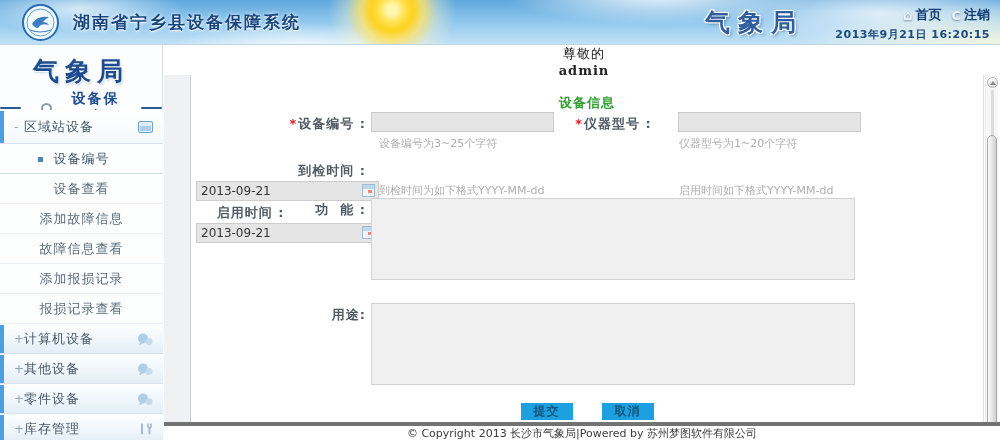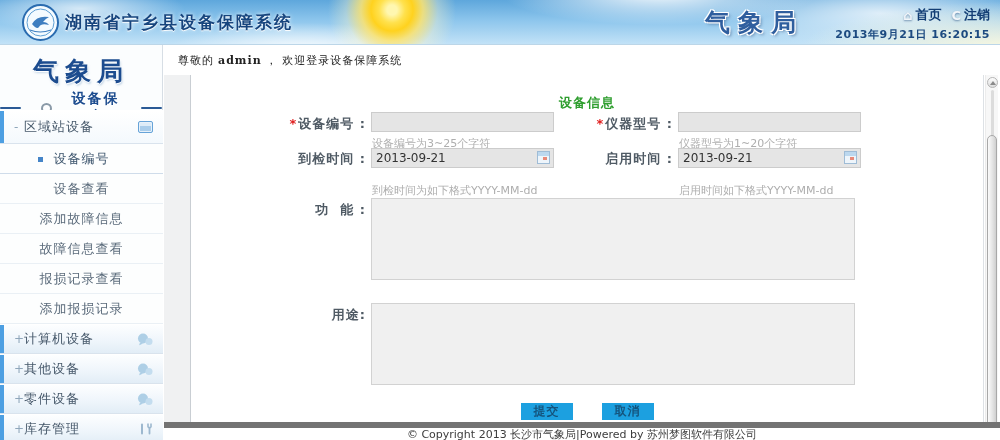--- a/index.html
+++ b/index.html
@@ -11,21 +11,21 @@
   .topbar { position:absolute; top:0; left:0; width:1000px; height:45px; overflow:hidden;
     background:
       radial-gradient(circle at 392px 10px, #fff7b0 0 5px, #ffe14d 13px, #ffd21e 21px, rgba(255,228,110,.85) 31px, rgba(255,246,200,.35) 46px, rgba(255,255,255,0) 64px),
       radial-gradient(ellipse 300px 70px at 101% 115%, rgba(255,250,220,.95), rgba(255,255,255,0) 70%),
       radial-gradient(ellipse 220px 44px at 66% -15%, rgba(255,255,255,.95), rgba(255,255,255,0) 72%),
       radial-gradient(ellipse 190px 40px at 30% 115%, rgba(255,255,255,.85), rgba(255,255,255,0) 70%),
       radial-gradient(ellipse 150px 34px at 8% 20%, rgba(255,255,255,.7), rgba(255,255,255,0) 70%),
       radial-gradient(ellipse 230px 50px at 88% 30%, rgba(255,255,255,.75), rgba(255,255,255,0) 72%),
       linear-gradient(180deg,#5ea7dc 0%,#8cc5ec 45%,#c2e2f7 100%);
     border-bottom:1px solid #bcd6e8; }
-  .brand-left { position:absolute; left:22px; top:4px; display:flex; align-items:center; gap:6px; }
+  .brand-left { position:absolute; left:22px; top:4px; display:flex; align-items:center; gap:14px; }
   .logo { width:37px; height:37px; }
   .app-title { font-size:17px; font-weight:bold; color:#17457e; letter-spacing:2px;
     text-shadow:0 1px 0 rgba(255,255,255,.9), 0 0 4px rgba(255,255,255,.9); }
   .bureau-name { position:absolute; left:697px; top:6px; width:115px; text-align:center;
     font-size:25px; font-weight:bold; color:#2f5e9e; letter-spacing:8px;
     text-shadow:-1px -1px 0 #fff, 1px -1px 0 #fff, -1px 1px 0 #fff, 1px 1px 0 #fff, 2px 2px 3px rgba(30,60,110,.45); }
   .nav-col { position:absolute; right:10px; top:6px; text-align:right; }
   .nav-links { display:flex; justify-content:flex-end; align-items:center; gap:10px;
     font-size:13px; font-weight:bold; color:#123d74; }
   .nav-links a { color:#123d74; text-decoration:none; display:flex; align-items:center; gap:3px; cursor:pointer; }
@@ -58,63 +58,63 @@
   .monitor-ico { width:15px; height:12px; border:1px solid #66a3d8; border-radius:2px;
     background:linear-gradient(180deg,#ddecf8 0 40%,#a9cdeb 40%); box-shadow:0 0 0 1px #e7f1fa inset; }
   .submenu { background:#fdfefe; }
   .submenu-item { position:relative; height:30px; display:flex; align-items:center; justify-content:center;
     font-size:13px; color:#5b6b7b; letter-spacing:1px; cursor:pointer; border-bottom:1px solid #eaf0f5; }
   .submenu-item.active { color:#3d556d; border-bottom:1px solid #cfdcea; }
   .submenu-item.active .dot { position:absolute; left:38px; top:13px; width:5px; height:5px; background:#4585c8; }
 
   
   .greeting { position:absolute; top:45px; left:164px; width:836px; height:30px; background:#fff;
-    display:flex; align-items:center; padding-left:14px; font-size:11px; color:#222; letter-spacing:1px; }
+    display:flex; align-items:center; padding-left:4px; font-size:13px; color:#222; letter-spacing:1px;flex-direction:column; }
   .greeting b { font-family:"DejaVu Serif","Liberation Serif",serif; margin:0 4px; }
   .gray-strip { position:absolute; top:75px; left:164px; width:26px; height:365px; background:#f0f1f2; }
   .frame { position:absolute; top:75px; left:190px; width:794px; height:365px; background:#fff;
     border-left:1px solid #c9ced3; border-right:1px solid #dde1e5; }
   .form-title { position:absolute; top:19px; left:0; width:100%; text-align:center;
     font-size:13px; font-weight:bold; color:#2f9e2f; letter-spacing:1px; }
   .frow { position:absolute; left:0; width:100%; display:flex; align-items:flex-start; }
   .flabel { width:175px; text-align:right; font-size:13px; font-weight:bold; color:#4f5a64;
     padding-top:3px; letter-spacing:1px; white-space:pre; }
   .req { color:#e02020; margin-right:1px; font-weight:bold; }
   .tinput { width:183px; height:20px; margin-left:5px; background:#e5e5e5; border:1px solid #ccc;
     font-size:12px; color:#333; padding:0 4px; font-family:inherit; }
-  .label2 { width:119px; text-align:right; font-size:13px; font-weight:bold; color:#4f5a64;
+  .label2 { width:119px; text-align:center; font-size:13px; font-weight:bold; color:#4f5a64;
     padding-top:3px; letter-spacing:1px; }
   .date-wrap { position:relative; margin-left:5px; }
   .date-wrap .tinput { margin-left:0; padding-right:20px; }
   .cal-ico { position:absolute; right:4px; top:4px; width:13px; height:13px; border:1px solid #9fbcd6;
     background:linear-gradient(180deg,#bcd8ef 0 4px,#eef5fb 4px); cursor:pointer; }
   .cal-ico::after { content:""; position:absolute; right:2px; top:5px; width:4px; height:3px; background:#e88a7a; }
   .hintrow { position:absolute; left:0; width:100%; font-size:11px; color:#aeaeae; }
-  .hint1 { position:absolute; left:181px; }
+  .hint1 { position:absolute; left:188px; }
   .hint2 { position:absolute; left:488px; }
   .tarea { width:484px; height:82px; margin-left:5px; background:#f0f0f0; border:1px solid #d2d2d2;
     resize:none; font-family:inherit; font-size:12px; color:#333; padding:3px; }
   .btnrow { position:absolute; top:328px; left:0; width:100%; display:flex; justify-content:center; gap:29px; }
   .btn { width:52px; height:17px; background:#1ca0e0; border:none; color:#14547d; font-size:12px;
     font-weight:bold; cursor:pointer; font-family:inherit; line-height:15px; letter-spacing:1px; }
 
   
   .vscroll { position:absolute; top:75px; right:2px; width:13px; height:365px; background:#f7f7f7;
     border-left:1px solid #ececec; }
   .vs-up { position:absolute; top:2px; left:1px; width:11px; height:11px; border-radius:50%;
     background:linear-gradient(180deg,#fdfdfd,#dcdcdc); border:1px solid #b5b5b5; cursor:pointer; }
   .vs-up::after { content:""; position:absolute; left:2px; top:3px; width:0; height:0;
     border-left:3px solid transparent; border-right:3px solid transparent; border-bottom:4px solid #8a8a8a; }
   .vs-track { position:absolute; top:15px; left:5px; width:3px; bottom:0; background:#dcdcdc; border-radius:2px; }
   .vs-thumb { position:absolute; top:60px; left:1px; width:10px; height:305px; border-radius:5px 5px 0 0;
     background:linear-gradient(90deg,#fbfbfb,#e2e2e2 60%,#cfcfcf); border:1px solid #a8a8a8; cursor:grab; }
 
   
   .footer { position:absolute; top:422px; left:164px; width:836px; height:18px; background:#fff;
-    border-top:6px solid #737373; display:flex; align-items:center; justify-content:center;
+    border-top:4px solid #737373; display:flex; align-items:center; justify-content:center;
     font-size:11px; color:#3c3c3c; }
 </style>
 </head>
 <body>
 
 <div class="app">
 
   <header class="topbar">
     <div class="brand-left">
       <svg class="logo" viewBox="0 0 37 37">
@@ -166,24 +166,24 @@
         <div class="submenu-item">
           <span>设备查看</span>
         </div>
         <div class="submenu-item">
           <span>添加故障信息</span>
         </div>
         <div class="submenu-item">
           <span>故障信息查看</span>
         </div>
         <div class="submenu-item">
+          <span>添加报损记录</span>
+        </div>
+        <div class="submenu-item">
           <span>报损记录查看</span>
-        </div>
-        <div class="submenu-item">
-          <span>添加报损记录</span>
         </div>
       </div>
 
       <div class="menu-section">
         <span class="bar"></span>
         <span class="pm">+</span>
         <span class="sec-label">计算机设备</span>
         <svg class="sec-ico" width="16" height="13">
           <circle cx="6" cy="6" r="5" fill="#aecfe6"></circle>
             <circle cx="12" cy="9" r="3.5" fill="#c4ddef"></circle>
@@ -238,21 +238,21 @@
       <div class="flabel"><span class="req">*</span><span>设备编号 :</span></div>
       <input class="tinput" type="text" value="" style="">
       <div class="label2"><span class="req">*</span><span>仪器型号 :</span></div>
       <input class="tinput" type="text" value="" style="">
     </div>
     <div class="hintrow" style="top:61px;">
       <span class="hint1">设备编号为3~25个字符</span>
       <span class="hint2">仪器型号为1~20个字符</span>
     </div>
 
-    <div class="frow" style="top:72px;">
+    <div class="frow" style="top:84px;flex-direction:column;">
       <div class="flabel">到检时间 :</div>
       <div class="date-wrap">
         <input class="tinput" type="text" value="2013-09-21" style="">
         <span class="cal-ico"></span>
       </div>
       <div class="label2">启用时间 :</div>
       <div class="date-wrap">
         <input class="tinput" type="text" value="2013-09-21" style="">
         <span class="cal-ico"></span>
       </div>

